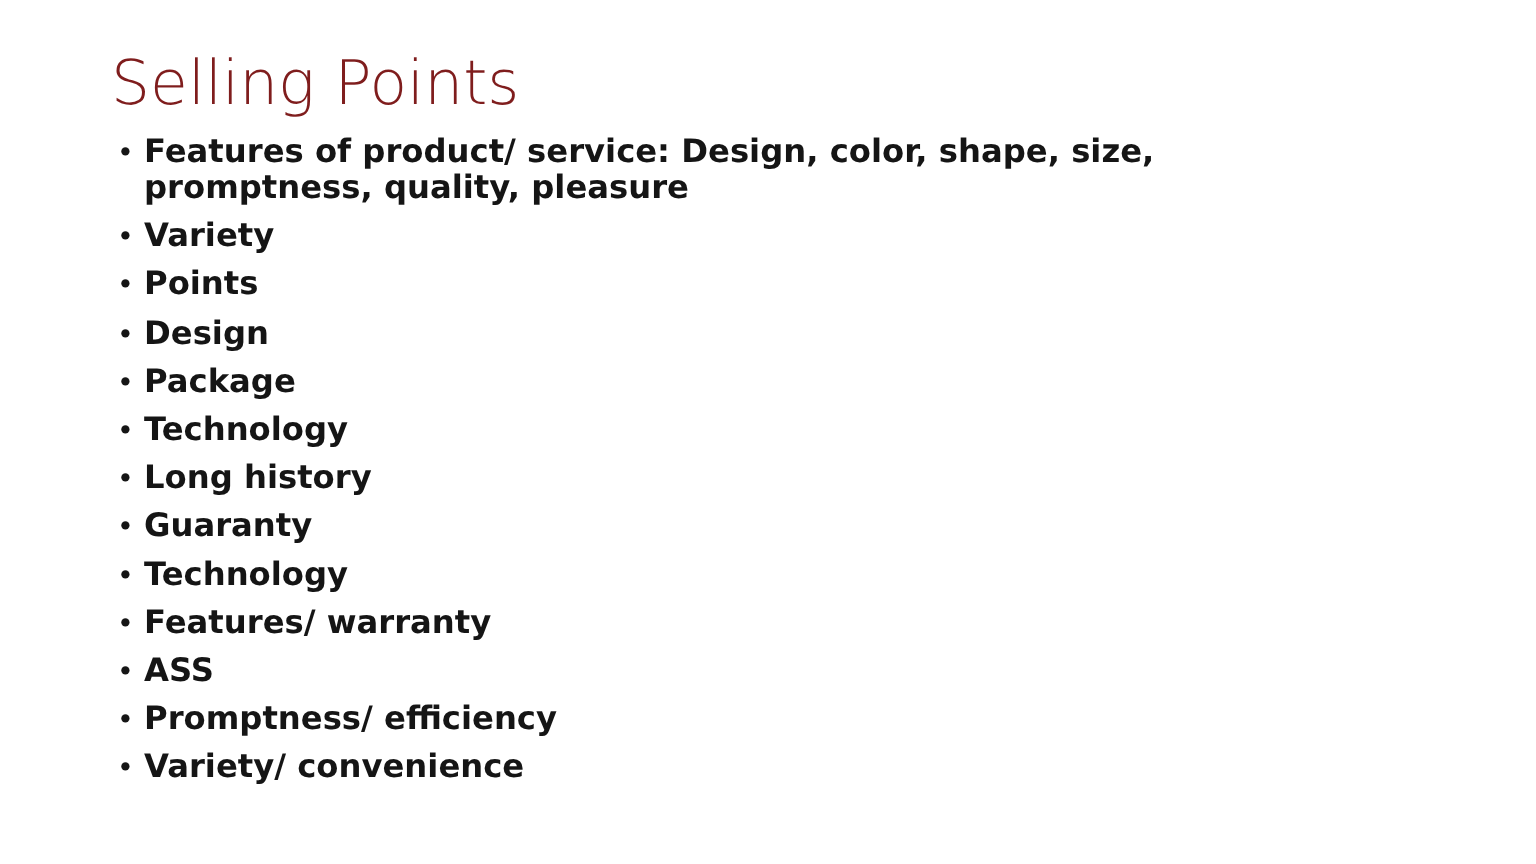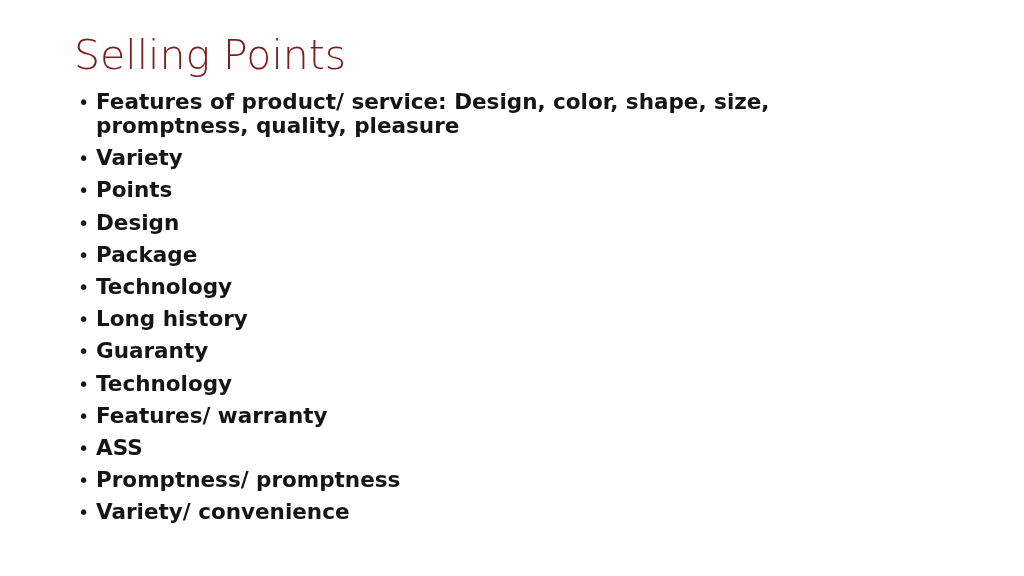--- a/index.html
+++ b/index.html
@@ -124,21 +124,21 @@
       <span class="bullet-text">Features/ warranty</span>
     </li>
 
     <li class="bullet-item">
       <span class="bullet-dot">•</span>
       <span class="bullet-text">ASS</span>
     </li>
 
     <li class="bullet-item">
       <span class="bullet-dot">•</span>
-      <span class="bullet-text">Promptness/ promptness</span>
+      <span class="bullet-text">Promptness/ efficiency</span>
     </li>
 
     <li class="bullet-item">
       <span class="bullet-dot">•</span>
       <span class="bullet-text">Variety/ convenience</span>
     </li>
 
   </ul>
 
 </div>

